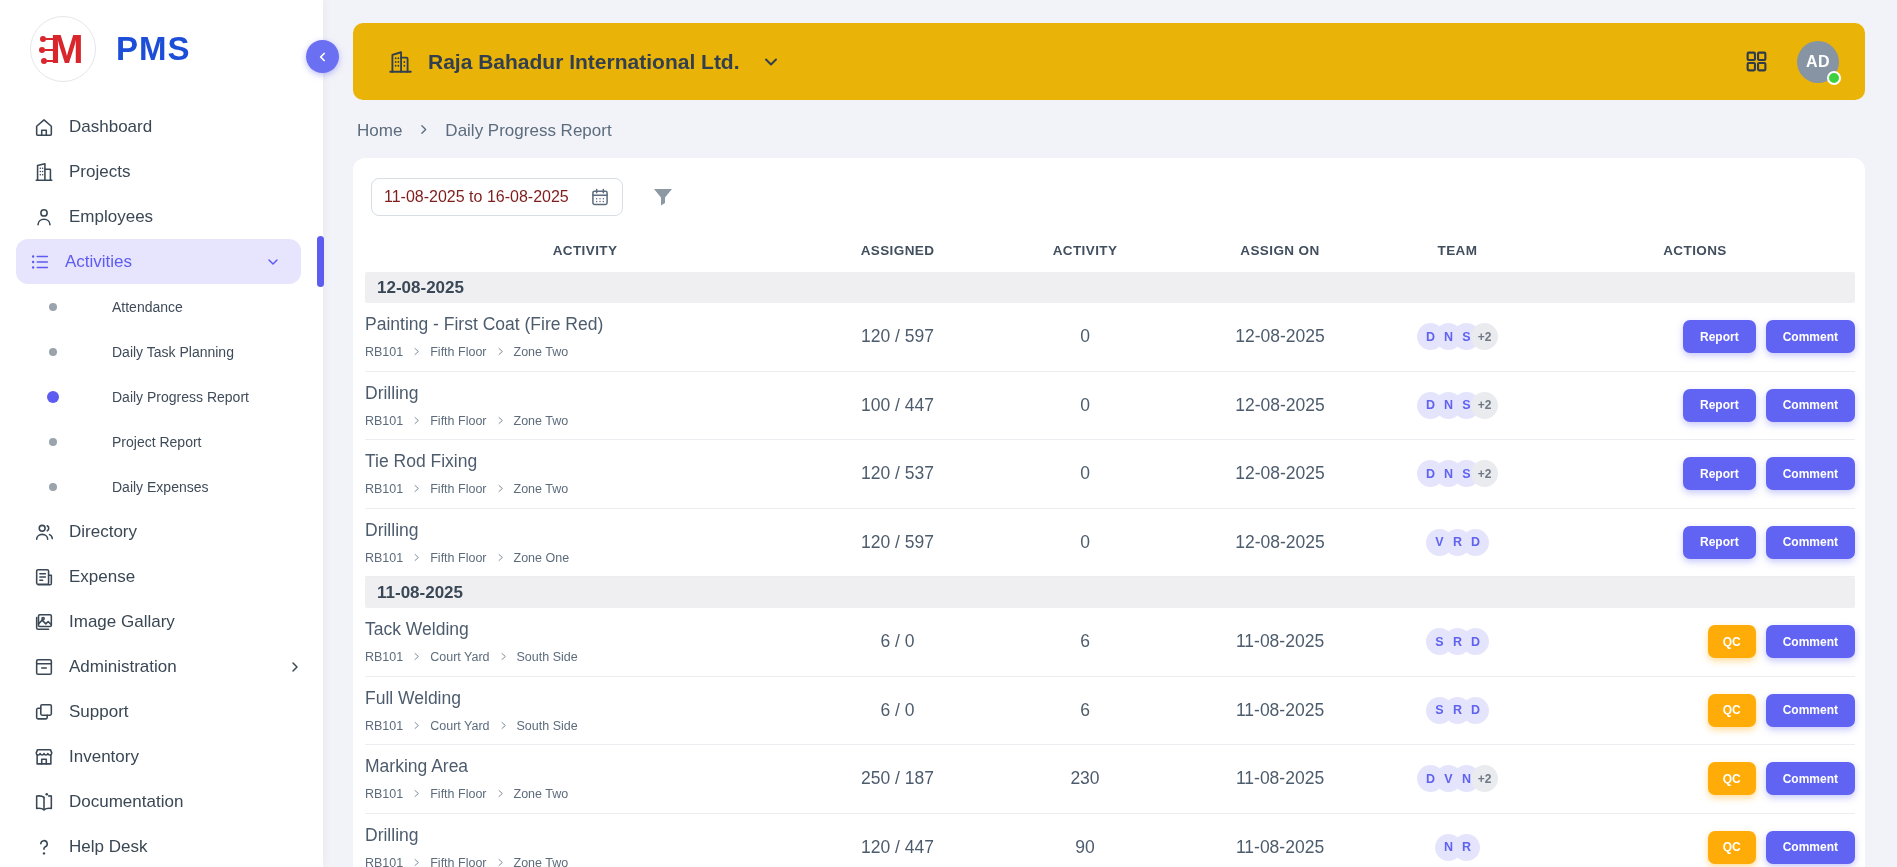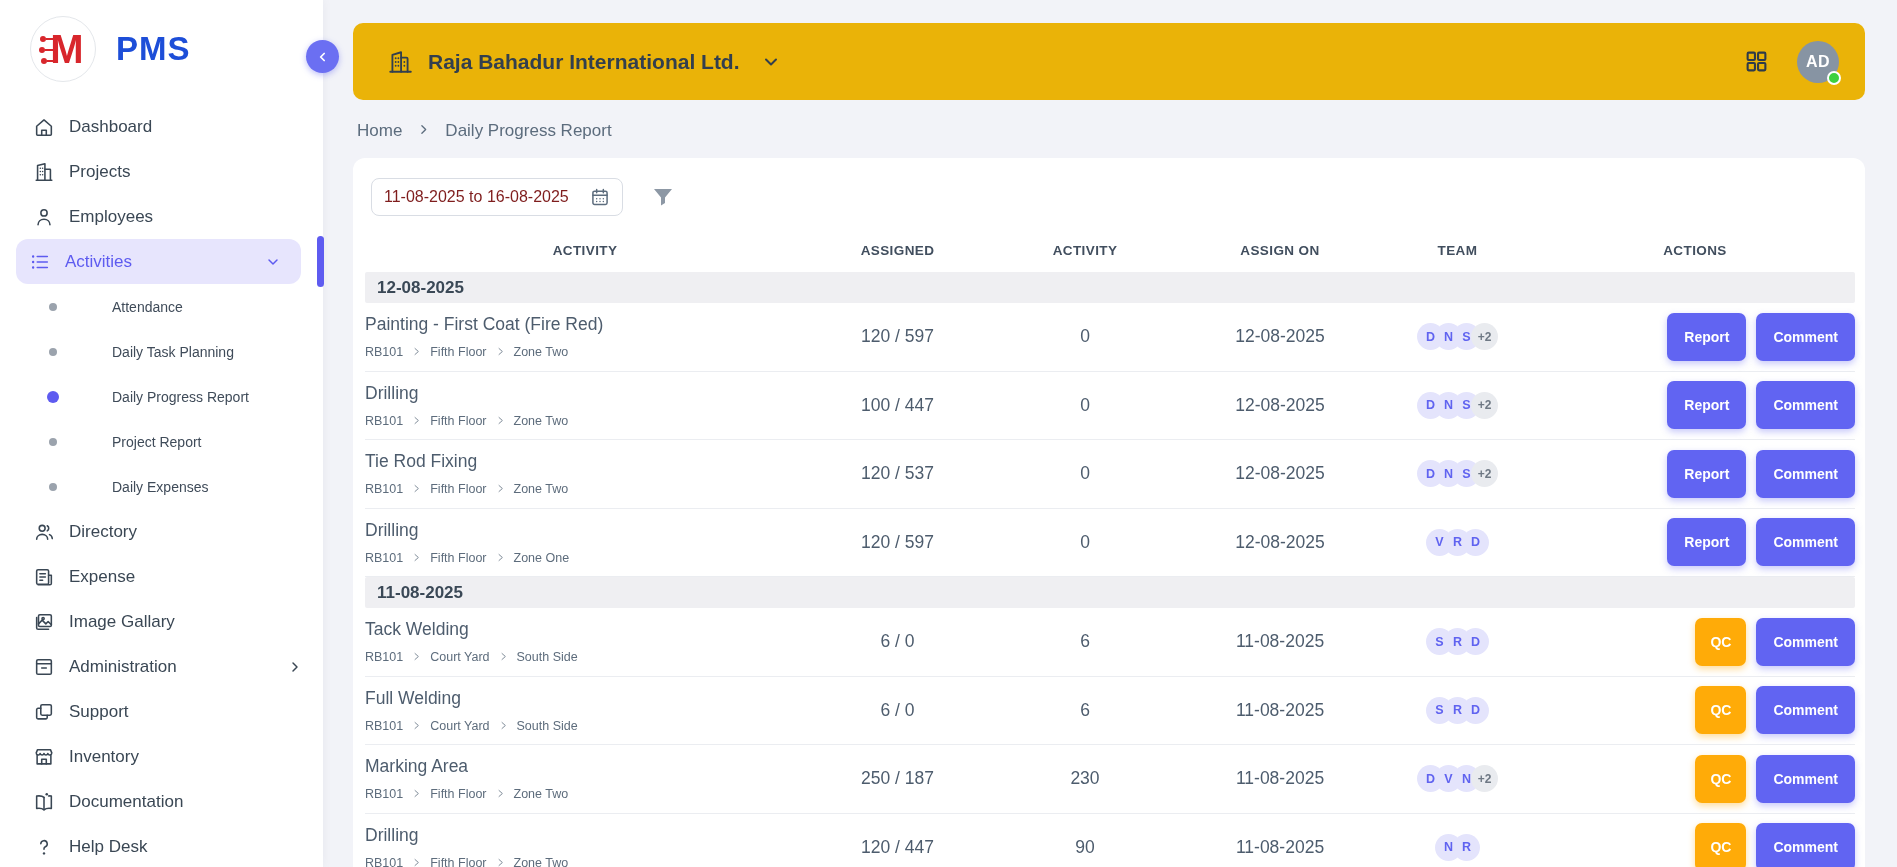--- a/index.html
+++ b/index.html
@@ -65,21 +65,21 @@
   .cell-activity { display:flex; flex-direction:column; justify-content:center; gap:10px; }
   .act-title { font-size:17.5px; color:#4d5c6d; }
   .act-path { display:flex; align-items:center; gap:9px; font-size:12.5px; color:#5d6c7c; }
   .path-sep svg { width:9px; height:9px; stroke:#7d8a97; stroke-width:2.6; fill:none; stroke-linecap:round; stroke-linejoin:round; }
   .cell-center { display:flex; align-items:center; justify-content:center; font-size:17.5px; color:#4d5c6d; }
   .cell-team { display:flex; align-items:center; justify-content:center; }
   .chip { width:27px; height:27px; border-radius:50%; background:#e4e4fc; color:#6063f0; font-size:12.5px; font-weight:700; display:flex; align-items:center; justify-content:center; margin-left:-9px; }
   .chip:first-child { margin-left:0; }
   .chip.extra { background:#e9ebef; color:#6e7884; font-weight:600; font-size:12px; }
   .cell-actions { display:flex; align-items:center; justify-content:flex-end; gap:10px; }
-  .btn { height:48px; border:none; border-radius:7px; color:#fff; font-family:inherit; font-size:14px; font-weight:700; padding:0 17px; cursor:pointer; }
+  .btn { height:33px; border:none; border-radius:7px; color:#fff; font-family:inherit; font-size:12px; font-weight:700; padding:0 17px; cursor:pointer; }
   .btn-primary { background:#6164f2; box-shadow:0 3px 7px rgba(97,100,242,.35); }
   .btn-qc { background:#ffab08; box-shadow:0 3px 7px rgba(255,171,8,.4); padding:0 15px; }
 </style>
 </head>
 <body>
 
 <div class="screen">
   <aside>
     <div class="logo-row">
       <div class="logo-circle">

